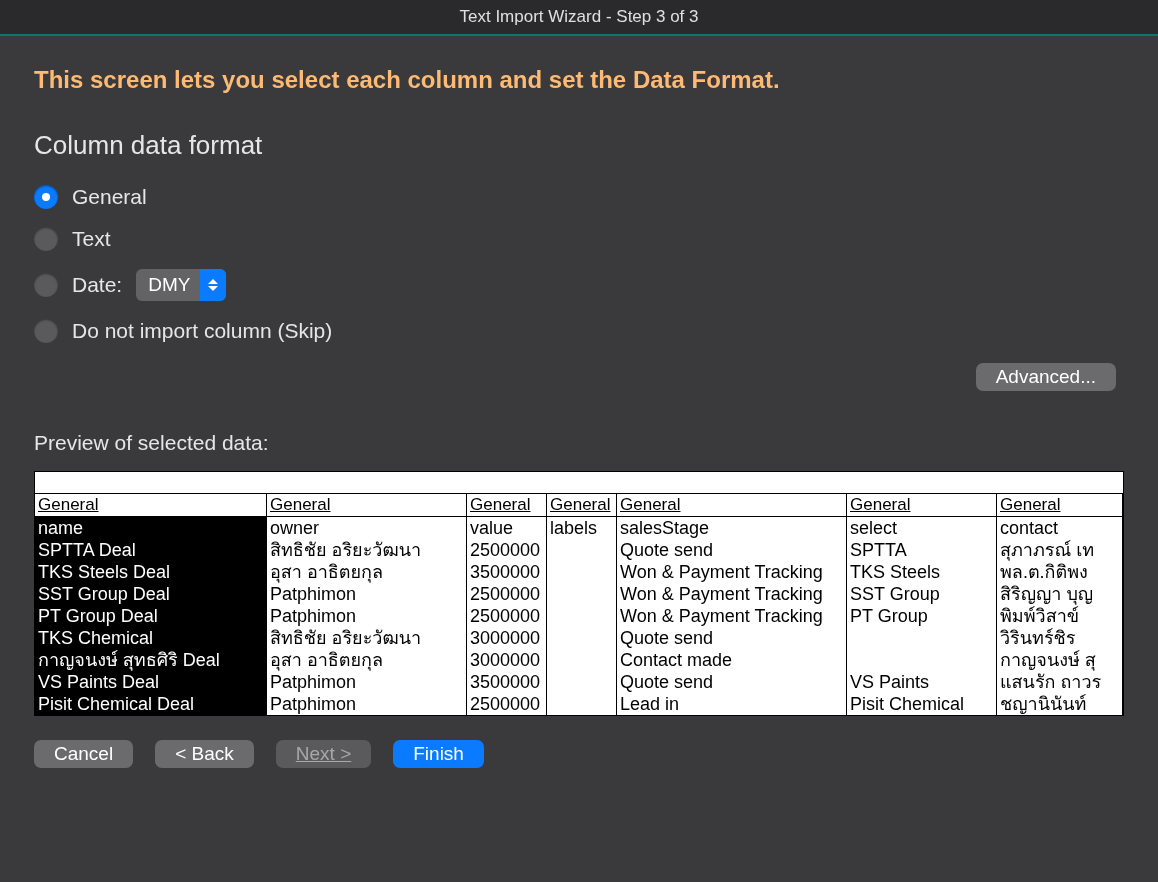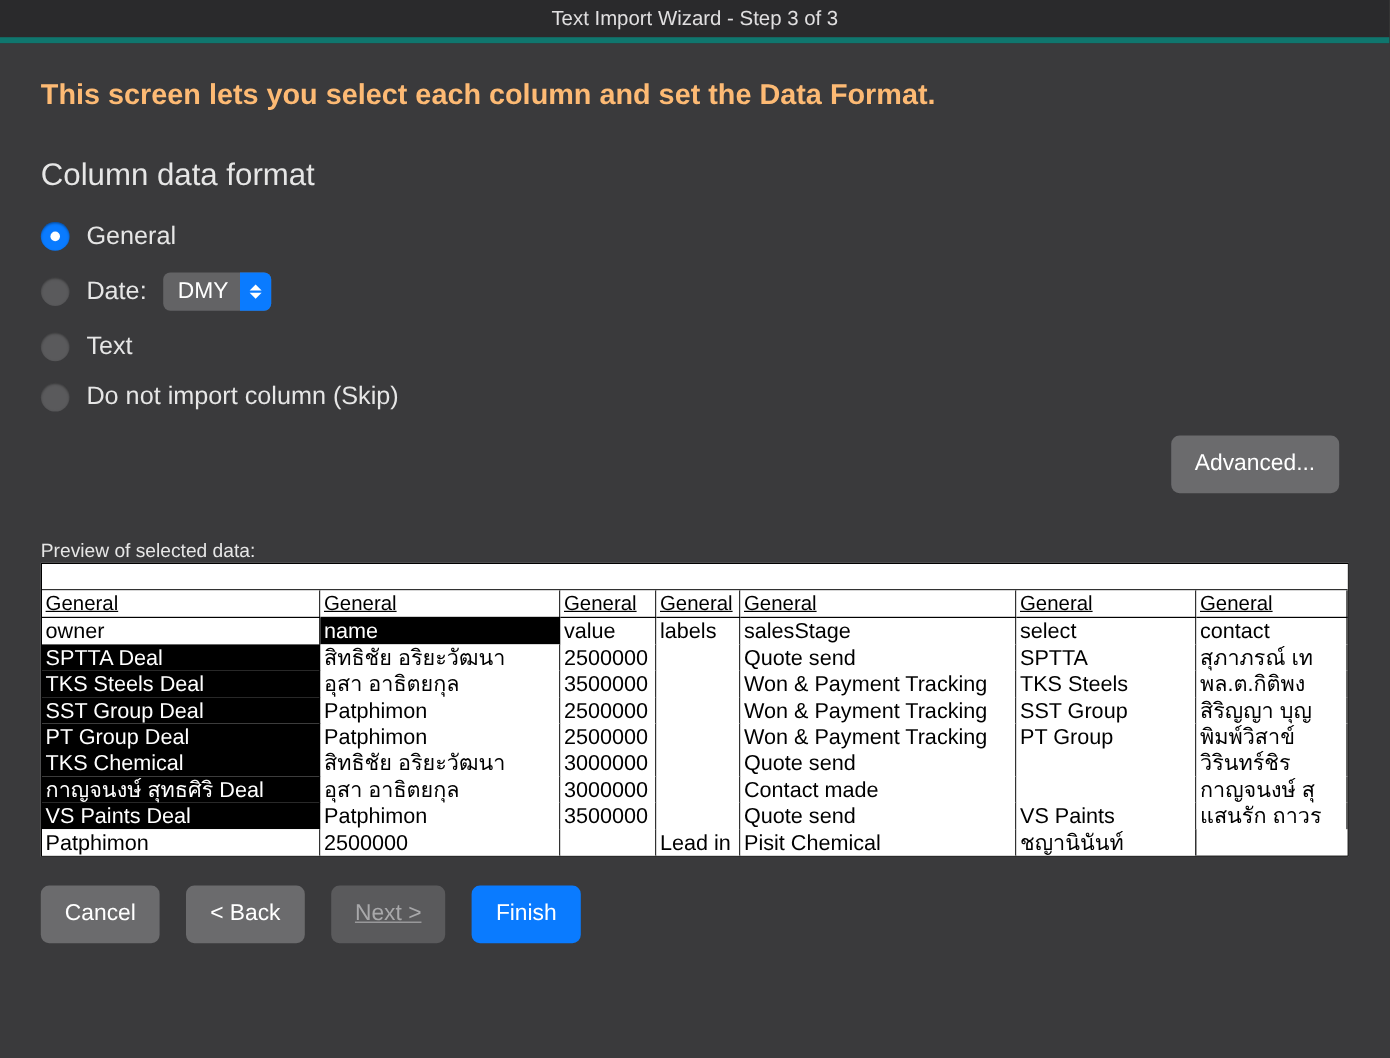--- a/index.html
+++ b/index.html
@@ -10,21 +10,21 @@
     color: #e6e6e6;
   }
   .titlebar {
     height: 36px;
     background: #2a2a2c;
     display: flex;
     align-items: center;
     justify-content: center;
     font-size: 17px;
     color: #e0dfe0;
-    border-bottom: 5px solid #0f766e;
+    border-bottom: 2px solid #0f766e;
   }
   .content {
     padding: 30px 34px 12px 34px;
   }
   .heading {
     font-size: 24px;
     font-weight: 600;
     color: #fdba74;
     margin-bottom: 36px;
   }
@@ -94,34 +94,35 @@
   .advanced-row {
     display: flex;
     justify-content: flex-end;
     margin-bottom: 40px;
     padding-right: 8px;
   }
   .btn {
     display: inline-flex;
     align-items: center;
     justify-content: center;
-    height: 48px;
+    height: 28px;
     padding: 0 20px;
     font-size: 19px;
     border-radius: 7px;
     background: #6b6b6d;
     color: #fff;
     cursor: pointer;
     user-select: none;
   }
   .btn.disabled { color: #a8a8aa; background: #5a5a5c; cursor: default; text-decoration: underline; }
   .btn.primary { background: #0a7bff; padding-left: 20px; }
   .preview-label {
-    font-size: 16px;
+    font-size: 21px;
     color: #e6e6e6;
+    margin-bottom: 16px;
   }
   .preview-box {
     width: 100%;
     background: #ffffff;
     color: #000;
     border: 1px solid #000;
   }
   .ruler {
     height: 22px;
     background: #fff;
@@ -172,35 +173,35 @@
 
   <div class="section-label">Column data format</div>
 
   <div class="radio-group">
     <div class="radio-row">
       <span class="radio selected"></span>
       <span>General</span>
     </div>
     <div class="radio-row">
       <span class="radio"></span>
+      <span>Text</span>
+    </div>
+    <div class="radio-row">
+      <span class="radio"></span>
       <span>Date:</span>
       <span class="select-wrap">
         <span class="select-text">DMY</span>
         <span class="select-chevron">
           <span class="chev-up"></span>
             <span class="chev-down"></span>
         </span>
       </span>
     </div>
     <div class="radio-row">
       <span class="radio"></span>
-      <span>Text</span>
-    </div>
-    <div class="radio-row">
-      <span class="radio"></span>
       <span>Do not import column (Skip)</span>
     </div>
   </div>
 
   <div class="advanced-row">
     <div class="btn">
       <span>Advanced...</span>
     </div>
   </div>
 
@@ -209,22 +210,22 @@
   <div class="preview-box">
     <div class="ruler"></div>
     <div class="grid" id="preview-grid" style="grid-template-columns: 232px 200px 80px 70px 230px 150px 126px;">
         <div class="hdr">General</div>
         <div class="hdr">General</div>
         <div class="hdr">General</div>
         <div class="hdr">General</div>
         <div class="hdr">General</div>
         <div class="hdr">General</div>
         <div class="hdr">General</div>
+        <div class="cell sel">name</div>
         <div class="cell">owner</div>
-        <div class="cell sel">name</div>
         <div class="cell">value</div>
         <div class="cell">labels</div>
         <div class="cell">salesStage</div>
         <div class="cell">select</div>
         <div class="cell">contact</div>
         <div class="cell sel">SPTTA  Deal</div>
         <div class="cell">สิทธิชัย อริยะวัฒนา</div>
         <div class="cell">2500000</div>
         <div class="cell"></div>
         <div class="cell">Quote send</div>
@@ -265,20 +266,21 @@
         <div class="cell">Contact made</div>
         <div class="cell"></div>
         <div class="cell">กาญจนงษ์ สุ</div>
         <div class="cell sel">VS Paints Deal</div>
         <div class="cell">Patphimon</div>
         <div class="cell">3500000</div>
         <div class="cell"></div>
         <div class="cell">Quote send</div>
         <div class="cell">VS Paints</div>
         <div class="cell">แสนรัก ถาวร</div>
+        <div class="cell sel">Pisit Chemical Deal</div>
         <div class="cell">Patphimon</div>
         <div class="cell">2500000</div>
         <div class="cell"></div>
         <div class="cell">Lead in</div>
         <div class="cell">Pisit Chemical</div>
         <div class="cell">ชญานินันท์</div>
       </div>
   </div>
 
   <div class="buttons">

